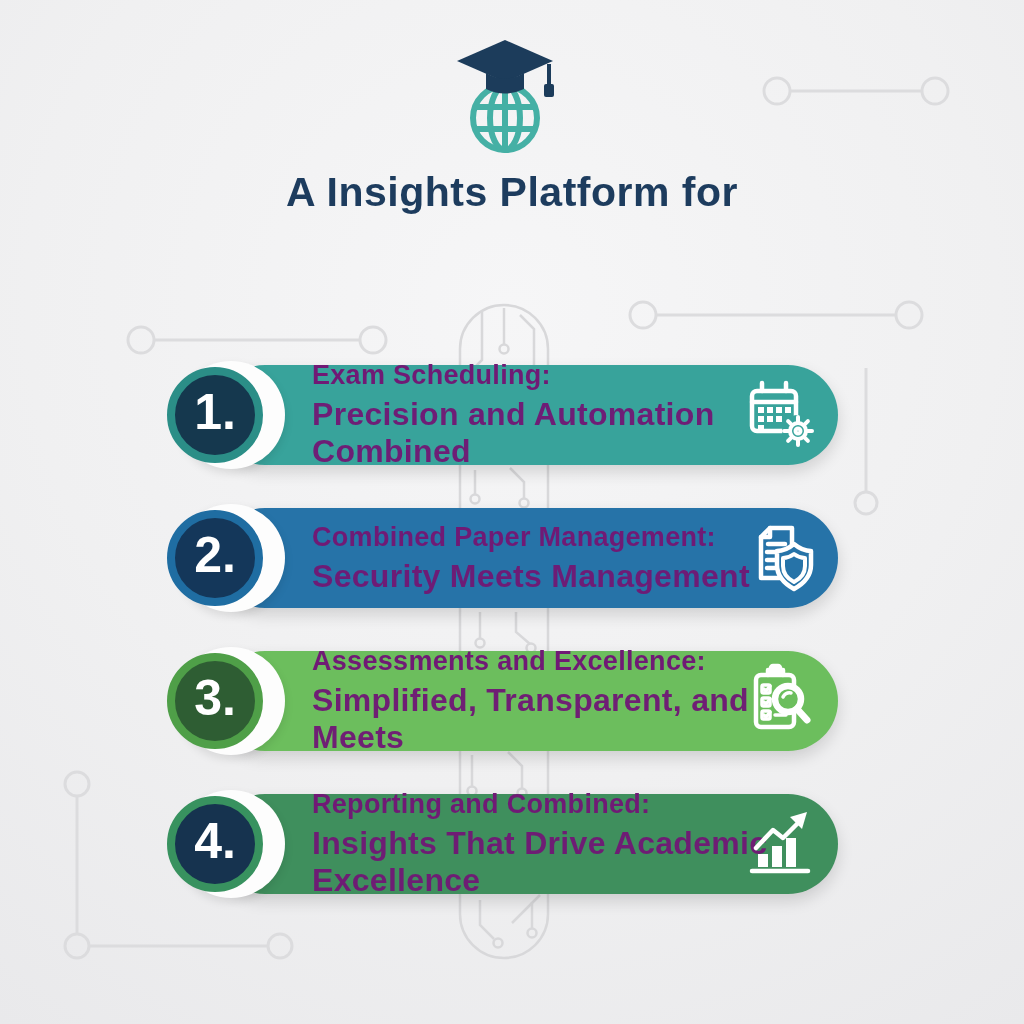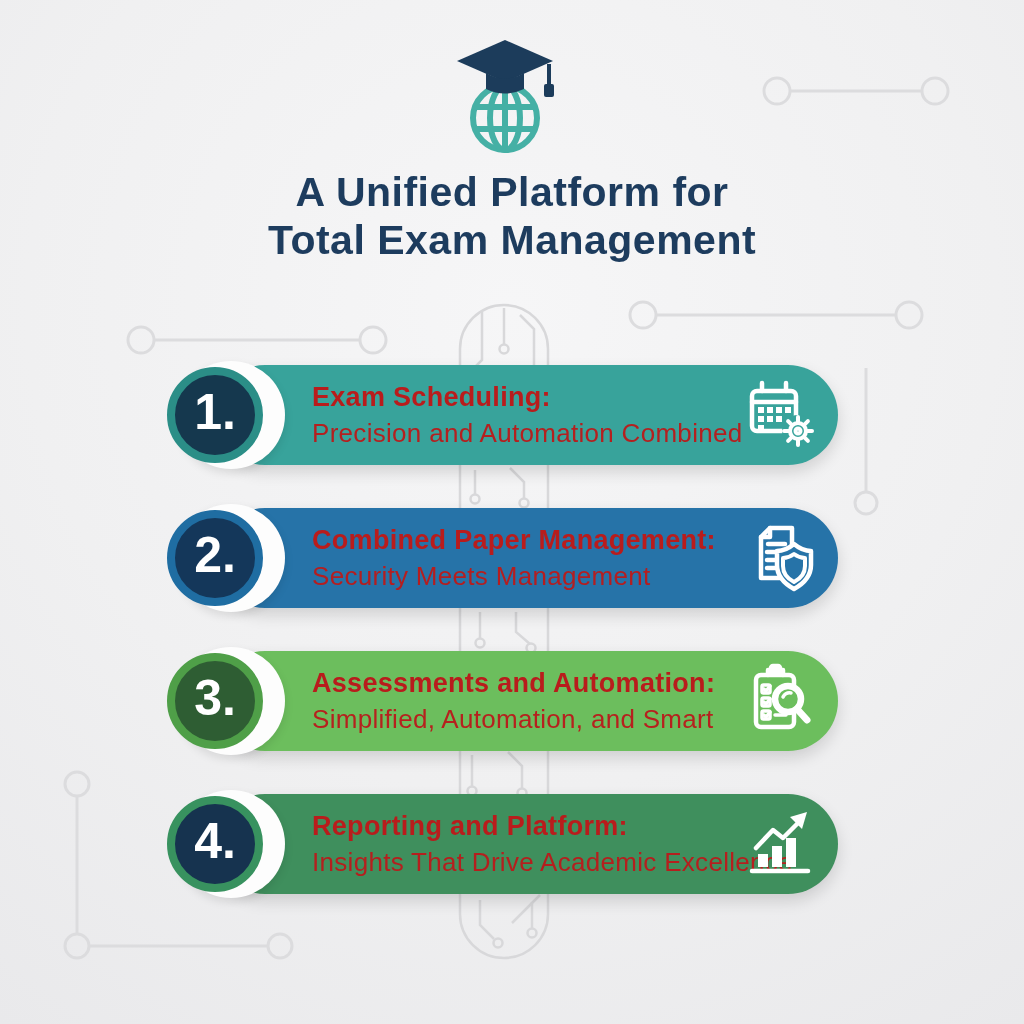--- a/index.html
+++ b/index.html
@@ -23,24 +23,24 @@
     position:absolute;left:10px;top:-4px;width:108px;height:108px;border-radius:50%;
     background:#fdfdfd;box-shadow:0 4px 10px rgba(0,0,0,0.10);
   }
   .row .num-circle{
     position:absolute;left:0;top:2px;width:96px;height:96px;border-radius:50%;
     background:var(--circle);border:8px solid var(--ring);box-sizing:border-box;
     display:flex;align-items:center;justify-content:center;
     color:#fff;font-size:50px;font-weight:700;padding-bottom:6px;
   }
   .row .texts{
-    position:absolute;left:145px;top:50%;transform:translateY(-50%);color:#b91c1c;z-index:3;
+    position:absolute;left:145px;top:50%;transform:translateY(-50%);color:#701a75;z-index:3;
   }
   .row .item-title{font-size:27px;font-weight:700;letter-spacing:0.3px;}
-  .row .item-sub{font-size:26px;font-weight:400;margin-top:5px;opacity:0.97;letter-spacing:0.3px;}
+  .row .item-sub{font-size:32px;font-weight:700;margin-top:5px;opacity:0.97;letter-spacing:0.3px;}
   .row .icon{position:absolute;right:18px;top:50%;transform:translateY(-50%);width:80px;height:80px;z-index:3;}
   svg{display:block;}
 </style>
 </head>
 <body>
 
 <svg class="deco" width="1024" height="1024" viewBox="0 0 1024 1024" fill="none" stroke="#dcdcde" stroke-width="3">
 
   <g stroke="#d8d8da" stroke-width="2.5">
     <rect x="460" y="305" width="88" height="653" rx="44"></rect>
@@ -101,22 +101,21 @@
     <polygon points="55,6 103,27 55,48 7,27"></polygon>
     <path d="M36,39 L36,55 Q55,64 74,55 L74,39 Q55,50 36,39 Z"></path>
   </g>
   <g stroke="#1c3c5b" stroke-width="4">
     <polyline points="99,30 99,50"></polyline>
   </g>
   <rect x="94" y="50" width="10" height="13" rx="2" fill="#1c3c5b"></rect>
 </svg>
 
 <div class="title">
-  <div>A Unified Platform for</div>
-  <div>Total Exam Management</div>
+  <div>A Insights Platform for</div>
 </div>
 
 <div class="row" style="top: 365px; --bar: #38a39b; --ring: #2b8e87; --circle: #15384e;">
   <div class="bar"></div>
   <div class="halo"></div>
   <div class="num-circle">1.</div>
   <div class="texts">
     <div class="item-title">Exam Scheduling:</div>
     <div class="item-sub">Precision and Automation Combined</div>
   </div>
@@ -169,22 +168,22 @@
     <path d="M54 26 C60 31 66 33 71 33 V47 C71 59 63 66 54 71 C45 66 37 59 37 47 V33 C42 33 48 31 54 26 Z" fill="var(--bar)"></path>
     <path d="M54 36 C58 39 62 40 65 40 V48 C65 56 60 61 54 64 C48 61 43 56 43 48 V40 C46 40 50 39 54 36 Z" stroke-width="4"></path>
   </svg>
 </div>
 
 <div class="row" style="top: 651px; --bar: #6cbe5d; --ring: #4f9f48; --circle: #2e5d33;">
   <div class="bar"></div>
   <div class="halo"></div>
   <div class="num-circle">3.</div>
   <div class="texts">
-    <div class="item-title">Assessments and Automation:</div>
-    <div class="item-sub">Simplified, Automation, and Smart</div>
+    <div class="item-title">Assessments and Excellence:</div>
+    <div class="item-sub">Simplified, Transparent, and Meets</div>
   </div>
   <svg class="icon" viewBox="0 0 80 80" fill="none" stroke="#fff" stroke-width="4.5" stroke-linecap="round" stroke-linejoin="round">
     <rect x="16" y="14" width="38" height="52" rx="5"></rect>
     <path d="M28 14 V9 H43 V14"></path>
     <rect x="31" y="5" width="9" height="6" rx="2"></rect>
     <g stroke-width="3.5">
       <rect x="22" y="24" width="8" height="8" rx="1.5"></rect>
         <path d="M24 28 l2 2 4 -5"></path>
       <rect x="22" y="37" width="8" height="8" rx="1.5"></rect>
         <path d="M24 41 l2 2 4 -5"></path>
@@ -197,21 +196,21 @@
     <path d="M43 36 Q46 31 51 32" stroke-width="3.5"></path>
     <line x1="57" y1="48" x2="67" y2="59" stroke-width="7"></line>
   </svg>
 </div>
 
 <div class="row" style="top: 794px; --bar: #3f8f5d; --ring: #38925f; --circle: #16334f;">
   <div class="bar"></div>
   <div class="halo"></div>
   <div class="num-circle">4.</div>
   <div class="texts">
-    <div class="item-title">Reporting and Platform:</div>
+    <div class="item-title">Reporting and Combined:</div>
     <div class="item-sub">Insights That Drive Academic Excellence</div>
   </div>
   <svg class="icon" viewBox="0 0 80 80" fill="none" stroke="#fff" stroke-width="4.5" stroke-linecap="round" stroke-linejoin="round">
     <line x1="12" y1="67" x2="68" y2="67"></line>
     <g fill="#fff" stroke="none">
       <rect x="18" y="50" width="10" height="13"></rect>
       <rect x="32" y="42" width="10" height="21"></rect>
       <rect x="46" y="34" width="10" height="29"></rect>
     </g>
     <polyline points="16,44 33,26 43,34 60,17"></polyline>

